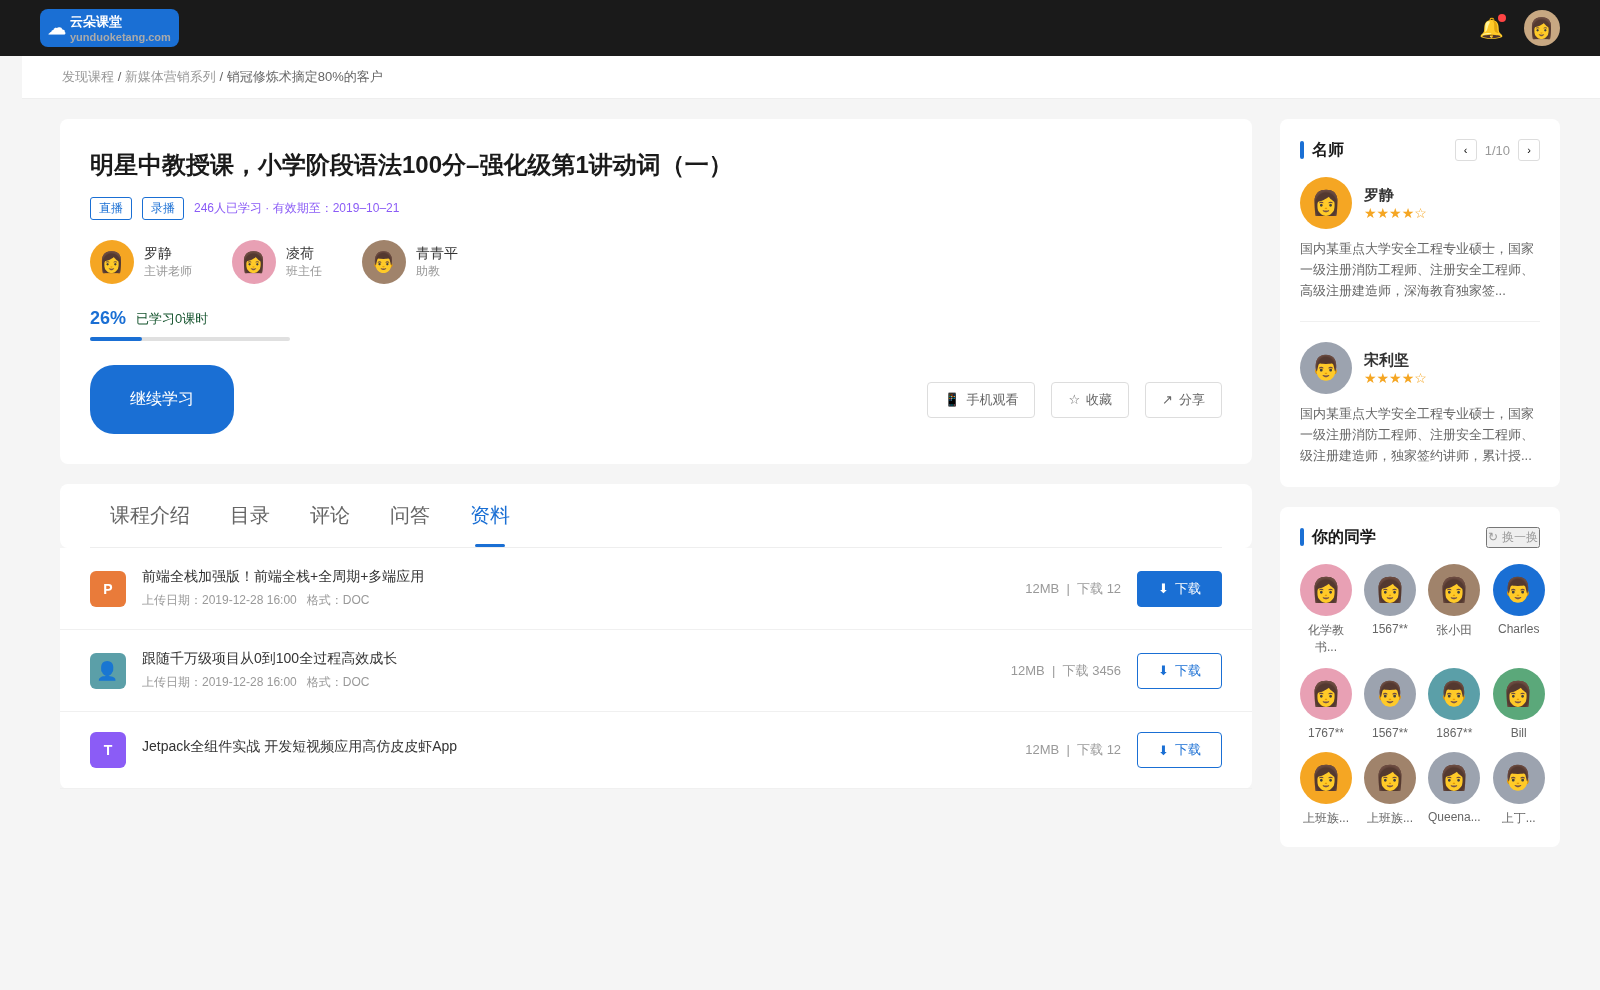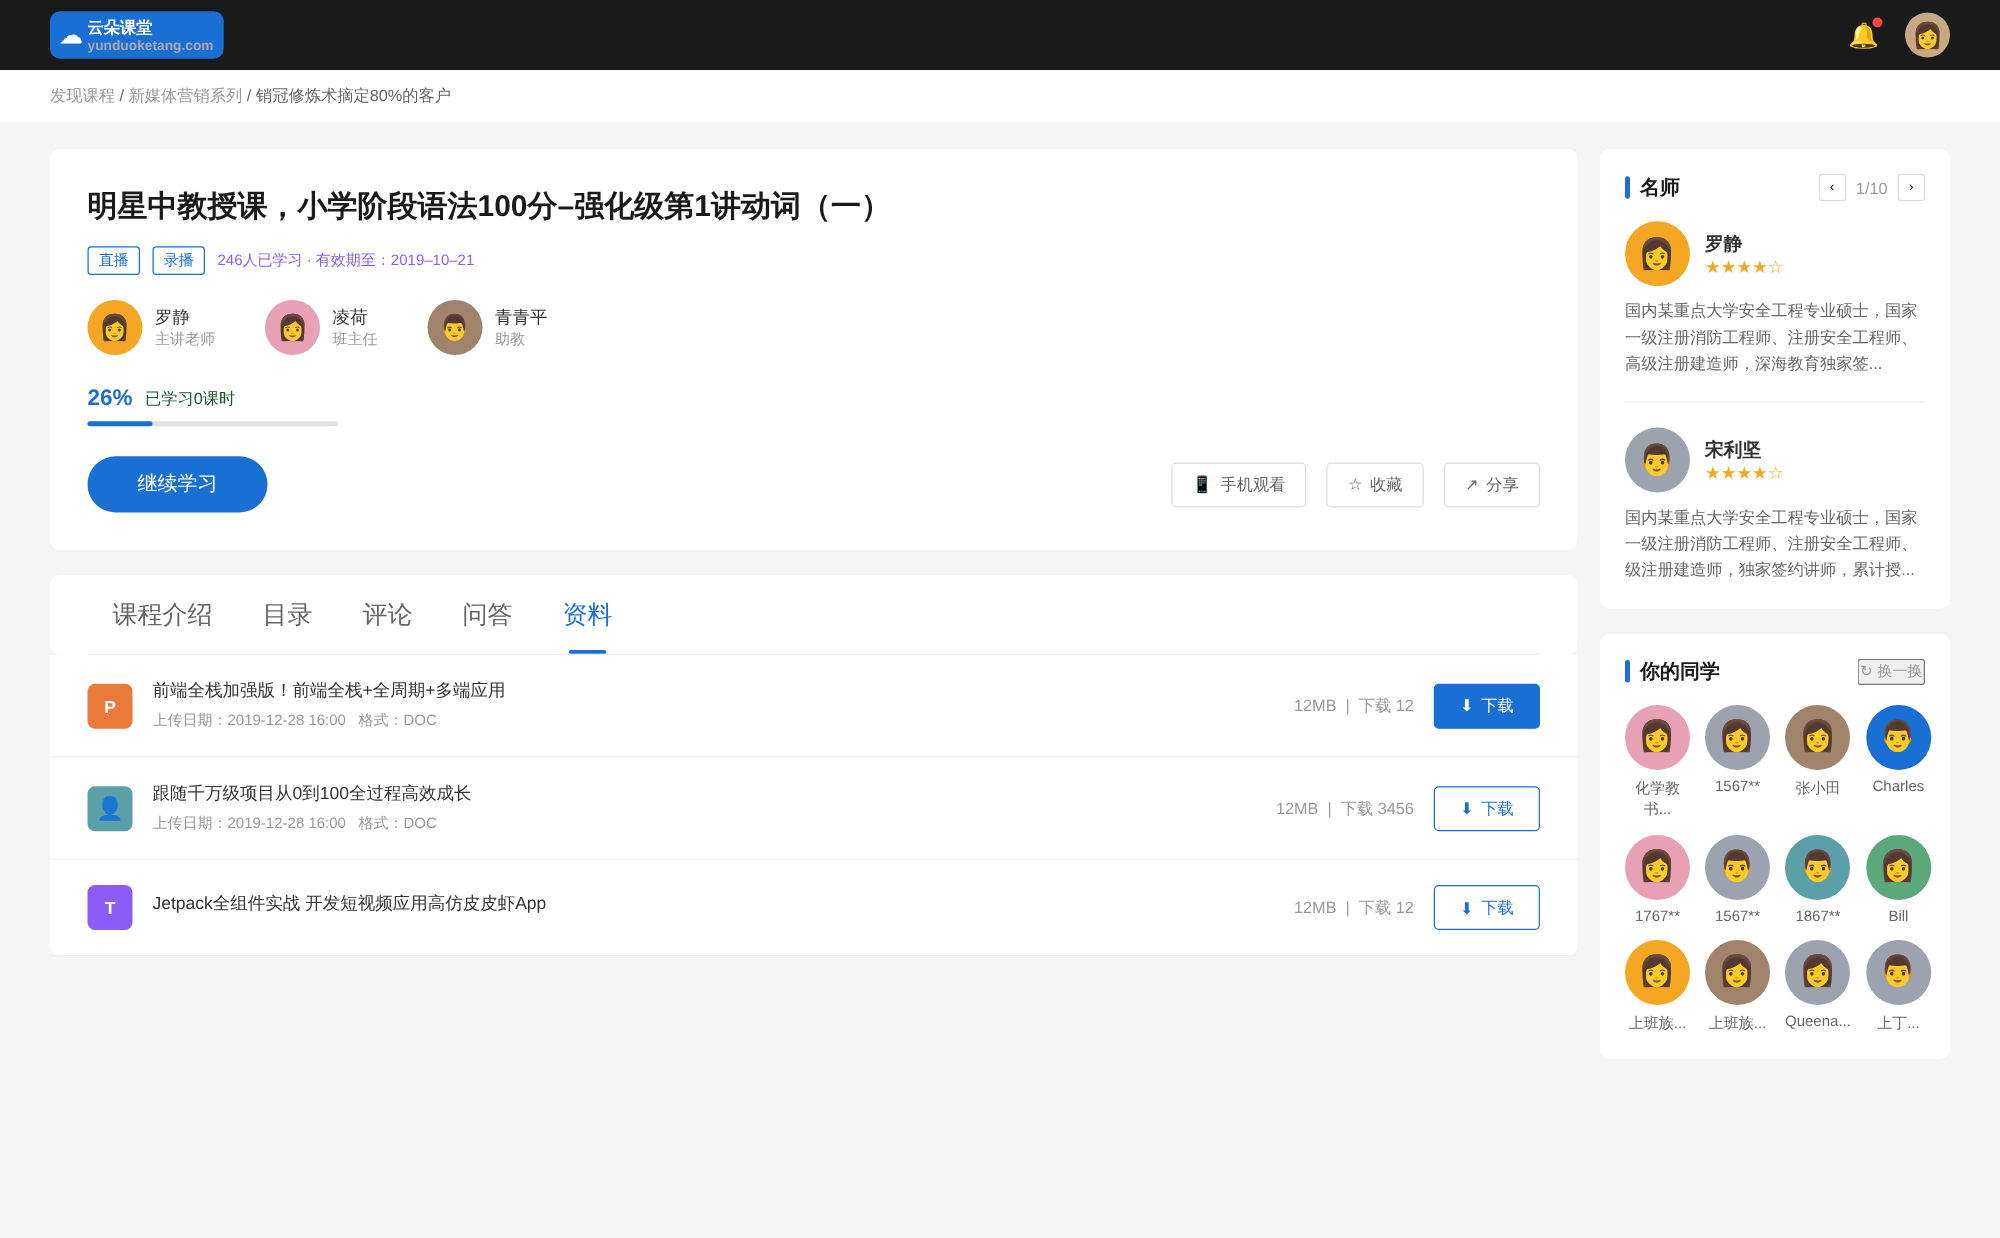--- a/index.html
+++ b/index.html
@@ -13,26 +13,26 @@
     .logo-text-small { font-size: 11px; color: #aaa; display: block; }
     .nav-items { display: flex; gap: 0; flex: 1; }
     .nav-item { color: #ccc; padding: 0 18px; height: 56px; display: flex; align-items: center; cursor: pointer; font-size: 15px; }
     .nav-item.active { background: #2a2a2a; color: white; }
     .nav-right { display: flex; align-items: center; gap: 20px; margin-left: auto; }
     .bell-icon { color: #ccc; font-size: 20px; position: relative; cursor: pointer; }
     .bell-dot { width: 8px; height: 8px; background: #ff4444; border-radius: 50%; position: absolute; top: -2px; right: -2px; }
     .avatar { width: 36px; height: 36px; border-radius: 50%; background: #c8a882; display: flex; align-items: center; justify-content: center; overflow: hidden; cursor: pointer; }
 
     
-    .breadcrumb { padding: 12px 40px; background: white; border-bottom: 1px solid #eee; font-size: 13px; color: #999; }
+    .breadcrumb { padding: 12px 40px; background: white; border-bottom: 1px solid #eee; font-size: 13px; color: #999; margin-left: 22px; }
     .breadcrumb a { color: #999; text-decoration: none; }
     .breadcrumb span { color: #666; }
 
     
-    .main-layout { display: flex; padding: 20px 40px; gap: 18px; max-width: 1600px; }
+    .main-layout { display: flex; padding: 20px 40px; gap: 28px; max-width: 1600px; margin-left: 20px; }
 
     
     .left-content { flex: 1; min-width: 0; }
 
     
     .course-card { background: white; border-radius: 8px; padding: 30px; margin-bottom: 20px; }
     .course-title { font-size: 24px; font-weight: bold; color: #1a1a1a; margin-bottom: 16px; }
     .course-badges { display: flex; align-items: center; gap: 10px; margin-bottom: 20px; }
     .badge { padding: 2px 8px; border-radius: 3px; font-size: 12px; border: 1px solid; }
     .badge-live { color: #1a6fd4; border-color: #1a6fd4; }
@@ -47,21 +47,21 @@
     
     .progress-section { margin-bottom: 24px; }
     .progress-header { display: flex; align-items: center; gap: 10px; margin-bottom: 8px; }
     .progress-pct { color: #1a6fd4; font-size: 18px; font-weight: bold; }
     .progress-label { color: #14532d; font-size: 13px; }
     .progress-bar-bg { height: 4px; background: #e0e0e0; border-radius: 2px; width: 200px; }
     .progress-bar-fill { height: 4px; background: #1a6fd4; border-radius: 2px; }
 
     
     .course-actions { display: flex; align-items: center; gap: 20px; }
-    .btn-primary { background: #1a6fd4; color: white; border: none; border-radius: 24px; padding: 12px 40px; font-size: 16px; cursor: pointer; }
+    .btn-primary { background: #1a6fd4; color: white; border: none; border-radius: 24px; padding: 24px 40px; font-size: 16px; cursor: pointer; }
     .btn-actions { margin-left: auto; display: flex; gap: 16px; }
     .btn-action { background: none; border: 1px solid #ddd; border-radius: 4px; padding: 8px 16px; cursor: pointer; color: #666; font-size: 13px; display: flex; align-items: center; gap: 6px; }
 
     
     .tabs-section { background: white; border-radius: 8px; padding: 0 30px; margin-bottom: 0; }
     .tabs { display: flex; border-bottom: 1px solid #eee; }
     .tab { padding: 18px 20px; cursor: pointer; font-size: 20px; color: #666; position: relative; }
     .tab.active { color: #1a6fd4; }
     .tab.active::after { content: ''; position: absolute; bottom: 0; left: 50%; transform: translateX(-50%); width: 30px; height: 3px; background: #1a6fd4; border-radius: 2px; }
 

